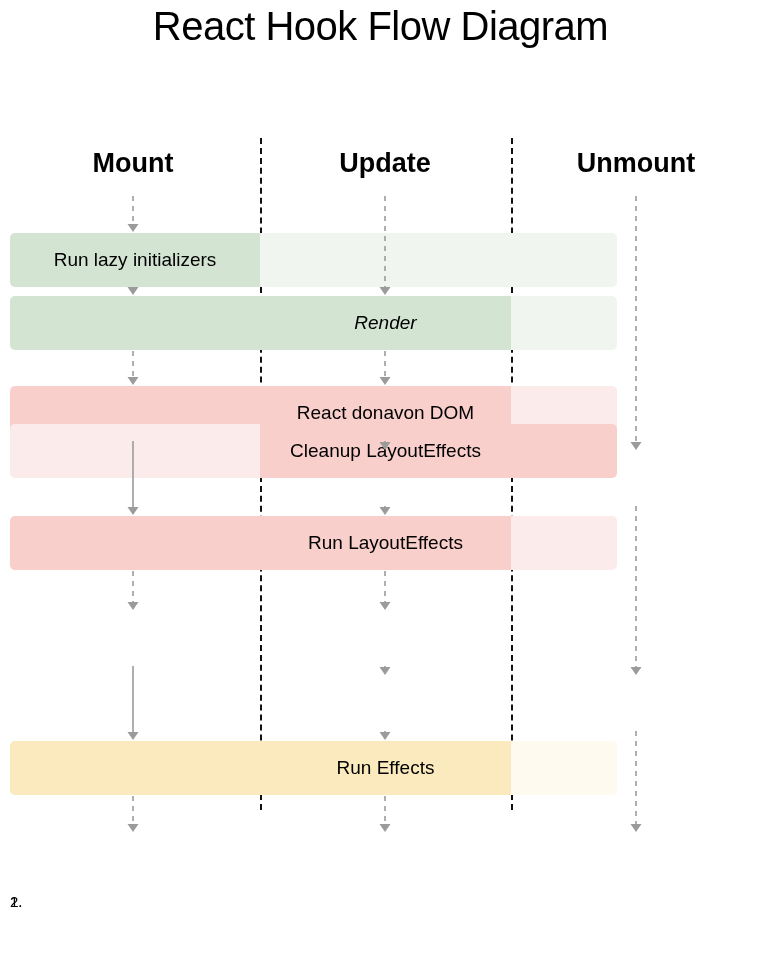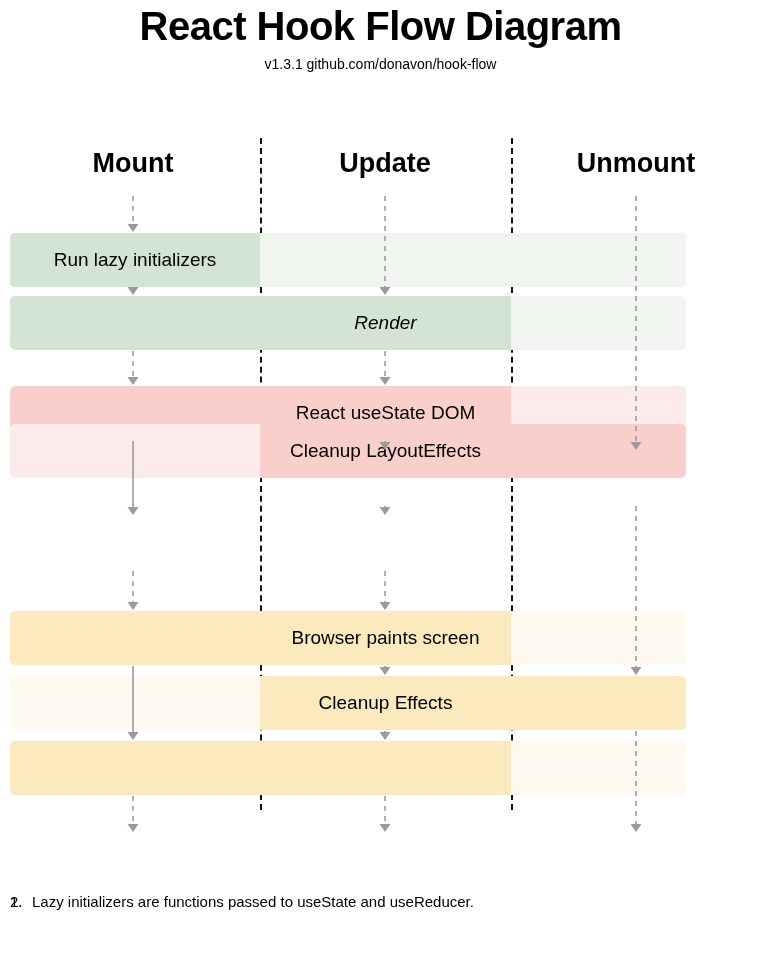--- a/index.html
+++ b/index.html
@@ -20,21 +20,21 @@
   }
 
   
   .title {
     position: absolute;
     top: 2px;
     left: 0;
     width: 761px;
     text-align: center;
     font-size: 40px;
-    font-weight: bold;
+    font-weight: normal;
     letter-spacing: -0.5px;
     line-height: 48px;
   }
   .subtitle {
     position: absolute;
     top: 55px;
     left: 0;
     width: 761px;
     text-align: center;
     font-size: 14px;
@@ -78,21 +78,21 @@
   .rows {
     position: absolute;
     top: 0;
     left: 0;
     width: 761px;
     height: 969px;
   }
   .row {
     position: absolute;
     left: 10px;
-    width: 676px;
+    width: 607px;
     height: 54px;
     border-radius: 5px;
     overflow: hidden;
   }
   .row-seg {
     position: absolute;
     top: 0;
     height: 54px;
   }
   
@@ -150,21 +150,20 @@
     left: 0;
     top: 0;
   }
 </style>
 </head>
 <body>
 
 <div id="page">
 
   <div class="title">React Hook Flow Diagram</div>
-  <div class="subtitle">v1.3.1 github.com/donavon/hook-flow</div>
 
   <div class="col-headers">
     <div class="col-header c0">Mount</div>
     <div class="col-header c2">Unmount</div>
     <div class="col-header c1">Update</div>
   </div>
 
   <div class="divider d0"></div>
   <div class="divider d1"></div>
 
@@ -178,44 +177,39 @@
       <div class="row" style="top: 296px; font-style: italic;">
         <div class="row-seg seg-c0" style="background: rgb(211, 229, 210);"></div>
         <div class="row-seg seg-c1" style="background: rgb(211, 229, 210);"></div>
         <div class="row-seg seg-c2" style="background: rgb(240, 246, 239);"></div>
         <div class="row-label lbl-c1">Render</div>
       </div>
       <div class="row" style="top: 386px;">
         <div class="row-seg seg-c0" style="background: rgb(248, 207, 203);"></div>
         <div class="row-seg seg-c1" style="background: rgb(248, 207, 203);"></div>
         <div class="row-seg seg-c2" style="background: rgb(251, 236, 235);"></div>
-        <div class="row-label lbl-c1">React useState DOM</div>
+        <div class="row-label lbl-c1">React donavon DOM</div>
       </div>
       <div class="row" style="top: 424px;">
         <div class="row-seg seg-c0" style="background: rgb(251, 236, 235);"></div>
         <div class="row-seg seg-c1" style="background: rgb(248, 207, 203);"></div>
         <div class="row-seg seg-c2" style="background: rgb(248, 207, 203);"></div>
         <div class="row-label lbl-c1">Cleanup LayoutEffects</div>
       </div>
-      <div class="row" style="top: 611px;">
-        <div class="row-seg seg-c0" style="background: rgb(251, 234, 189);"></div>
-        <div class="row-seg seg-c1" style="background: rgb(251, 234, 189);"></div>
-        <div class="row-seg seg-c2" style="background: rgb(254, 250, 239);"></div>
-        <div class="row-label lbl-c1">Browser paints screen</div>
-      </div>
-      <div class="row" style="top: 676px;">
-        <div class="row-seg seg-c0" style="background: rgb(254, 250, 239);"></div>
-        <div class="row-seg seg-c1" style="background: rgb(251, 234, 189);"></div>
-        <div class="row-seg seg-c2" style="background: rgb(251, 234, 189);"></div>
-        <div class="row-label lbl-c1">Cleanup Effects</div>
+      <div class="row" style="top: 516px;">
+        <div class="row-seg seg-c0" style="background: rgb(248, 207, 203);"></div>
+        <div class="row-seg seg-c1" style="background: rgb(248, 207, 203);"></div>
+        <div class="row-seg seg-c2" style="background: rgb(251, 236, 235);"></div>
+        <div class="row-label lbl-c1">Run LayoutEffects</div>
       </div>
       <div class="row" style="top: 741px;">
         <div class="row-seg seg-c0" style="background: rgb(251, 234, 189);"></div>
         <div class="row-seg seg-c1" style="background: rgb(251, 234, 189);"></div>
         <div class="row-seg seg-c2" style="background: rgb(254, 250, 239);"></div>
+        <div class="row-label lbl-c1">Run Effects</div>
       </div>
     </div>
 
   <svg class="arrows" id="arrows-svg" width="761" height="969" viewBox="0 0 761 969">
       <line x1="133" y1="196" x2="133" y2="225" stroke="#9b9b9b" stroke-width="1.6" stroke-dasharray="5,5"></line>
       <path d="M 127.5 224 L 133 232 L 138.5 224 Z" fill="#9b9b9b"></path>
       <line x1="133" y1="288" x2="133" y2="288" stroke="#9b9b9b" stroke-width="1.6" stroke-dasharray="5,5"></line>
       <path d="M 127.5 287 L 133 295 L 138.5 287 Z" fill="#9b9b9b"></path>
       <line x1="133" y1="351" x2="133" y2="378" stroke="#9b9b9b" stroke-width="1.6" stroke-dasharray="5,5"></line>
       <path d="M 127.5 377 L 133 385 L 138.5 377 Z" fill="#9b9b9b"></path>
@@ -247,17 +241,17 @@
       <path d="M 630.5 442 L 636 450 L 641.5 442 Z" fill="#9b9b9b"></path>
       <line x1="636" y1="506" x2="636" y2="668" stroke="#9b9b9b" stroke-width="1.6" stroke-dasharray="5,5"></line>
       <path d="M 630.5 667 L 636 675 L 641.5 667 Z" fill="#9b9b9b"></path>
       <line x1="636" y1="731" x2="636" y2="825" stroke="#9b9b9b" stroke-width="1.6" stroke-dasharray="5,5"></line>
       <path d="M 630.5 824 L 636 832 L 641.5 824 Z" fill="#9b9b9b"></path>
     </svg>
 
   <div class="notes">
     <div class="notes-list" id="notes-list">
         <div class="note-item"><span class="note-num">1.</span></div>
-        <div class="note-item"><span class="note-num">2.</span><span>Lazy initializers are functions passed to useState and useReducer.</span></div>
+        <div class="note-item"><span class="note-num">2.</span></div>
       </div>
   </div>
 
 </div>
 
 </body></html>

